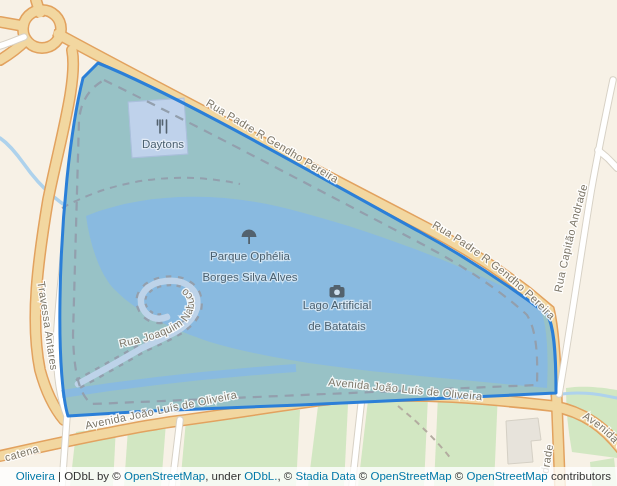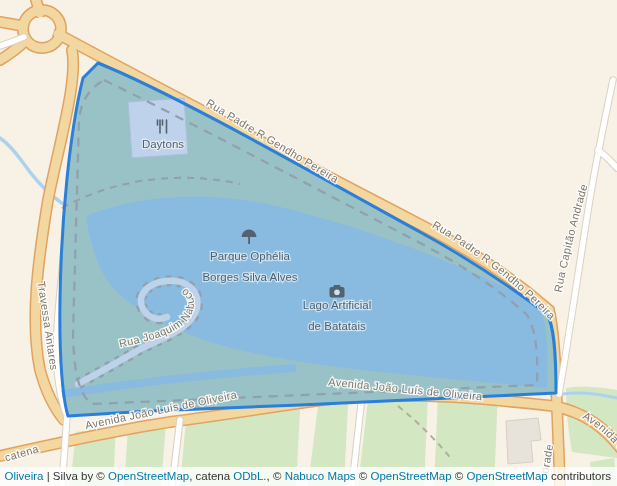--- a/index.html
+++ b/index.html
@@ -163,15 +163,15 @@
       <rect x="333.5" y="285" width="7" height="3.5" rx="1" fill="#53626e"></rect>
       <rect x="329.5" y="287" width="15" height="10.5" rx="2" fill="#53626e"></rect>
       <circle cx="337" cy="292.2" r="2.8" fill="#cfe0ee"></circle>
     </g>
     <text class="poi-label" x="337" y="309">Lago Artificial</text>
     <text class="poi-label" x="337" y="330">de Batatais</text>
   </g>
 </svg>
 
 <div class="attribution">
-  <a>Oliveira</a><span> | Silva by © </span><a>OpenStreetMap</a><span>, catena </span><a>ODbL.</a><span>, © </span><a>Nabuco Maps</a><span> © </span><a>OpenStreetMap</a><span> © </span><a>OpenStreetMap</a><span> contributors</span>
+  <a>Oliveira</a><span> | ODbL by © </span><a>OpenStreetMap</a><span>, under </span><a>ODbL.</a><span>, © </span><a>Stadia Data</a><span> © </span><a>OpenStreetMap</a><span> © </span><a>OpenStreetMap</a><span> contributors</span>
 </div>
 </div>
 
 </body></html>

